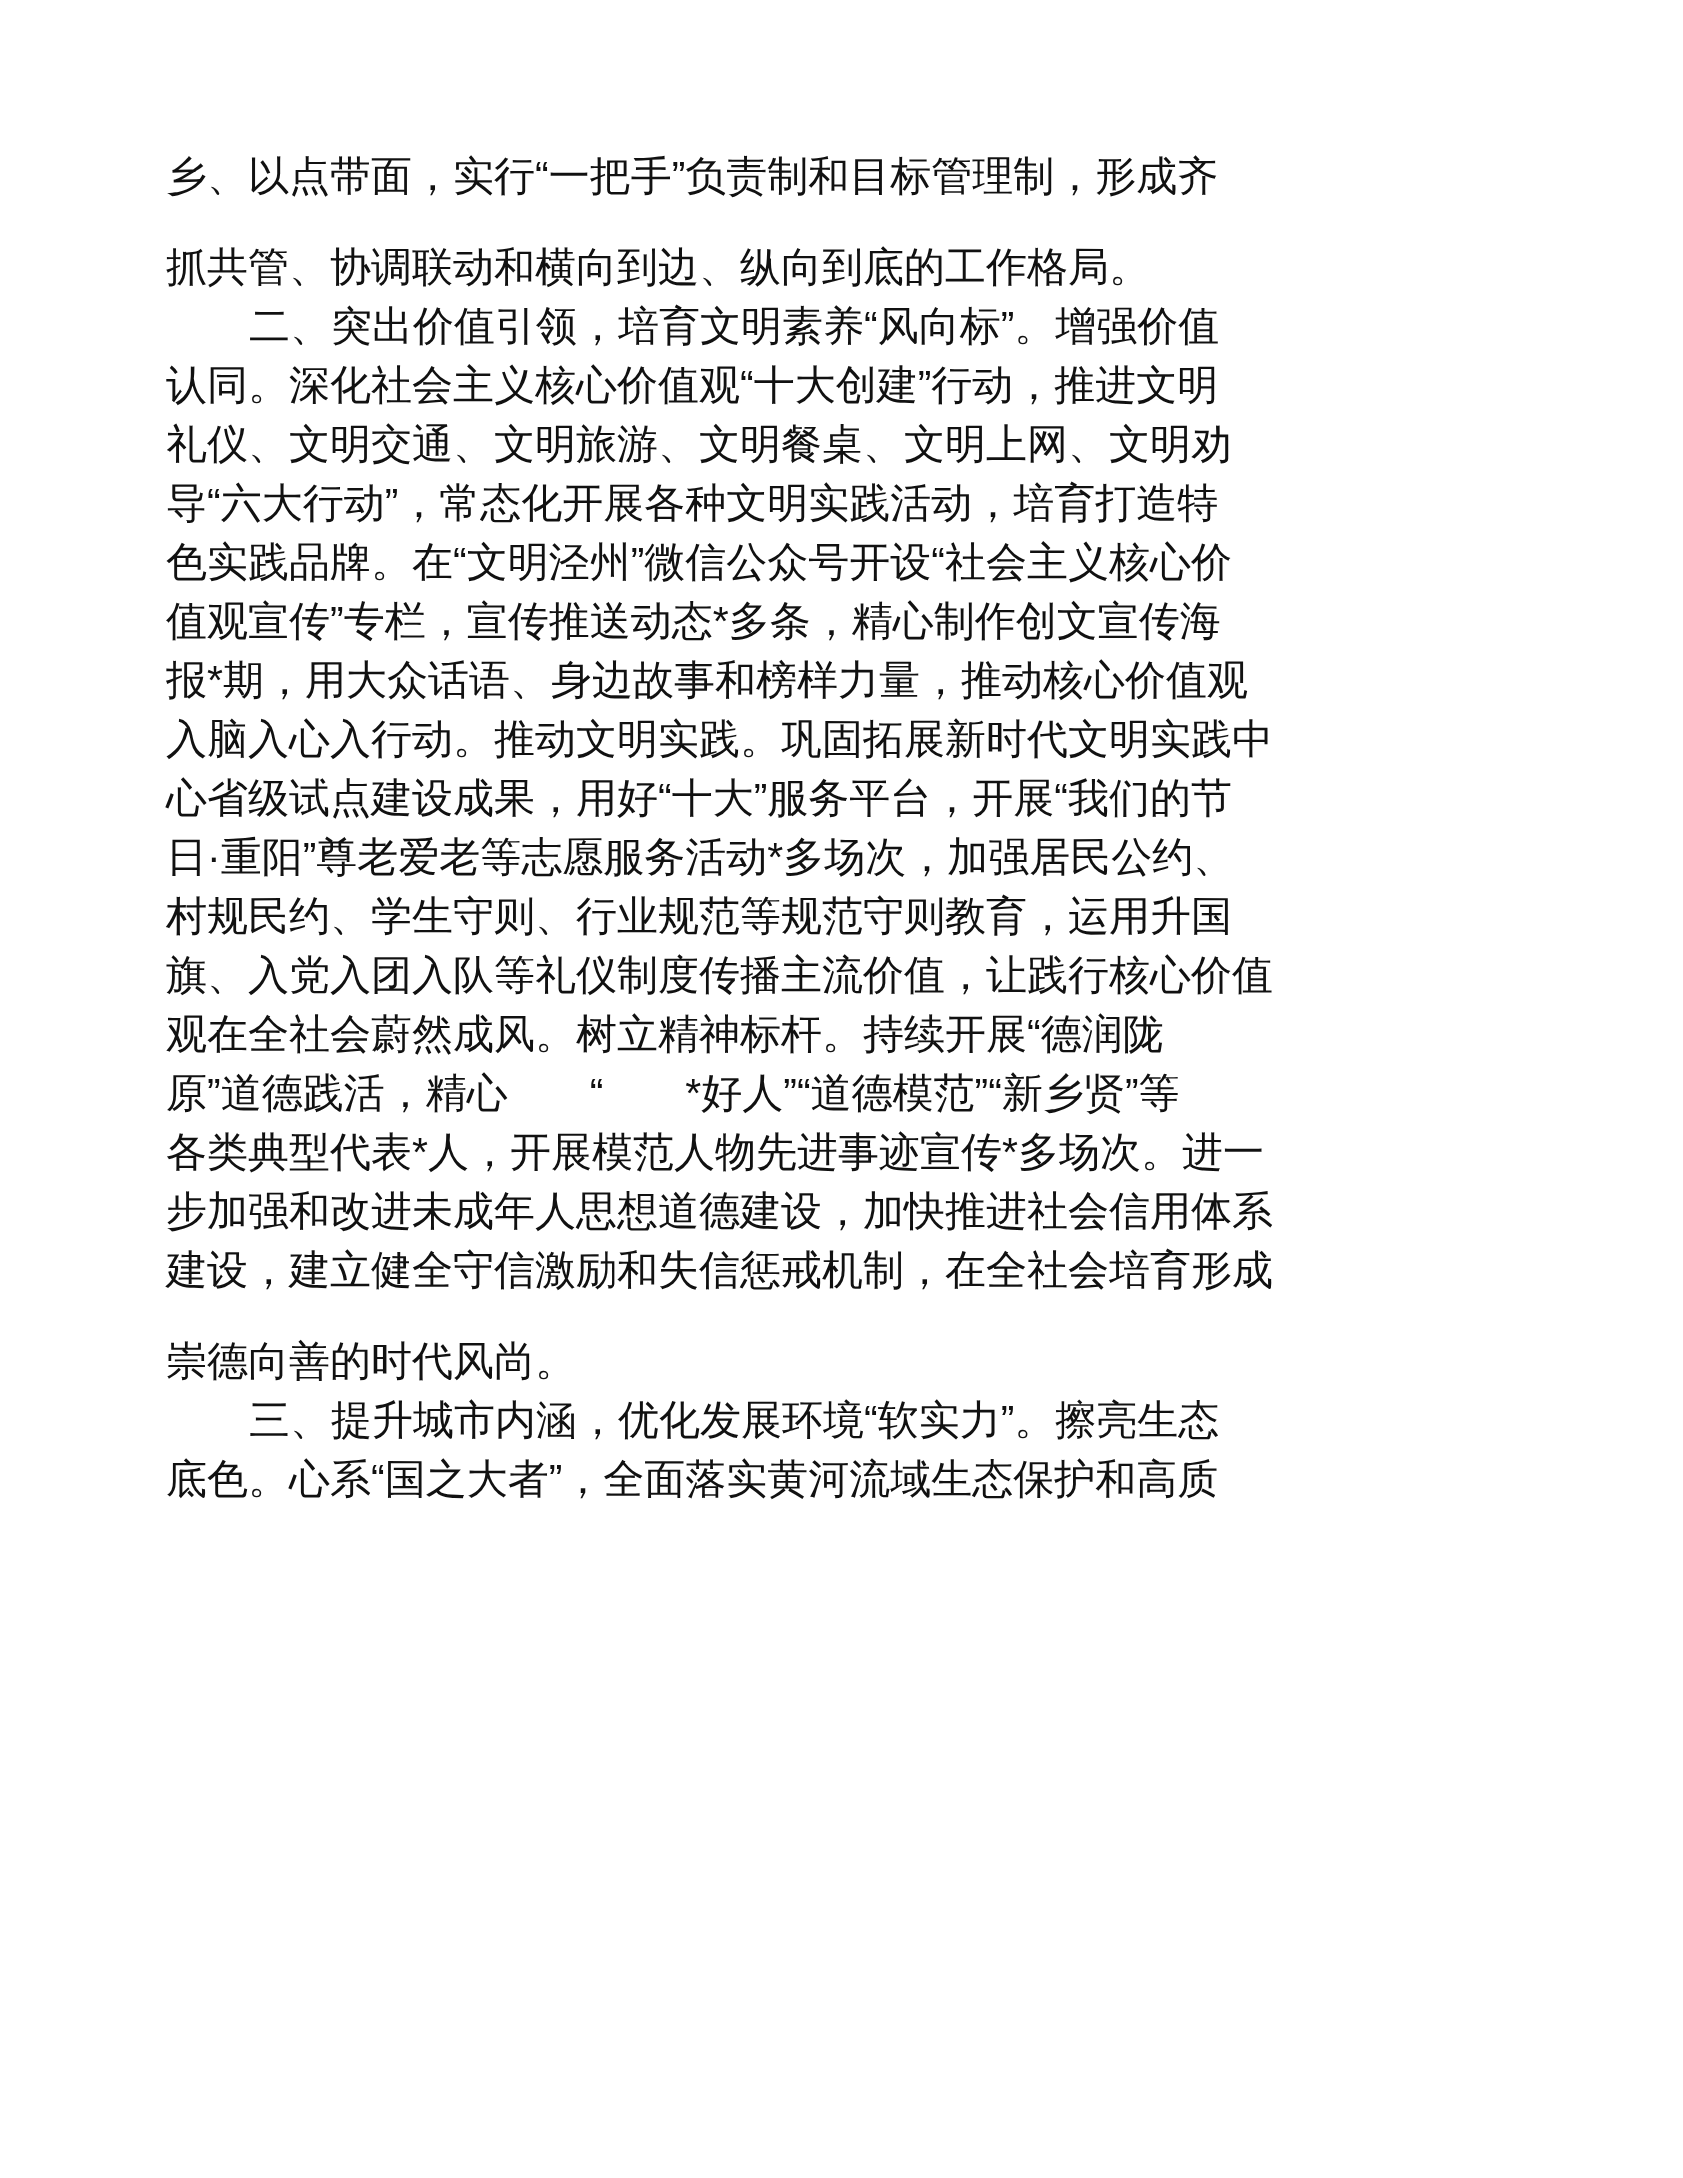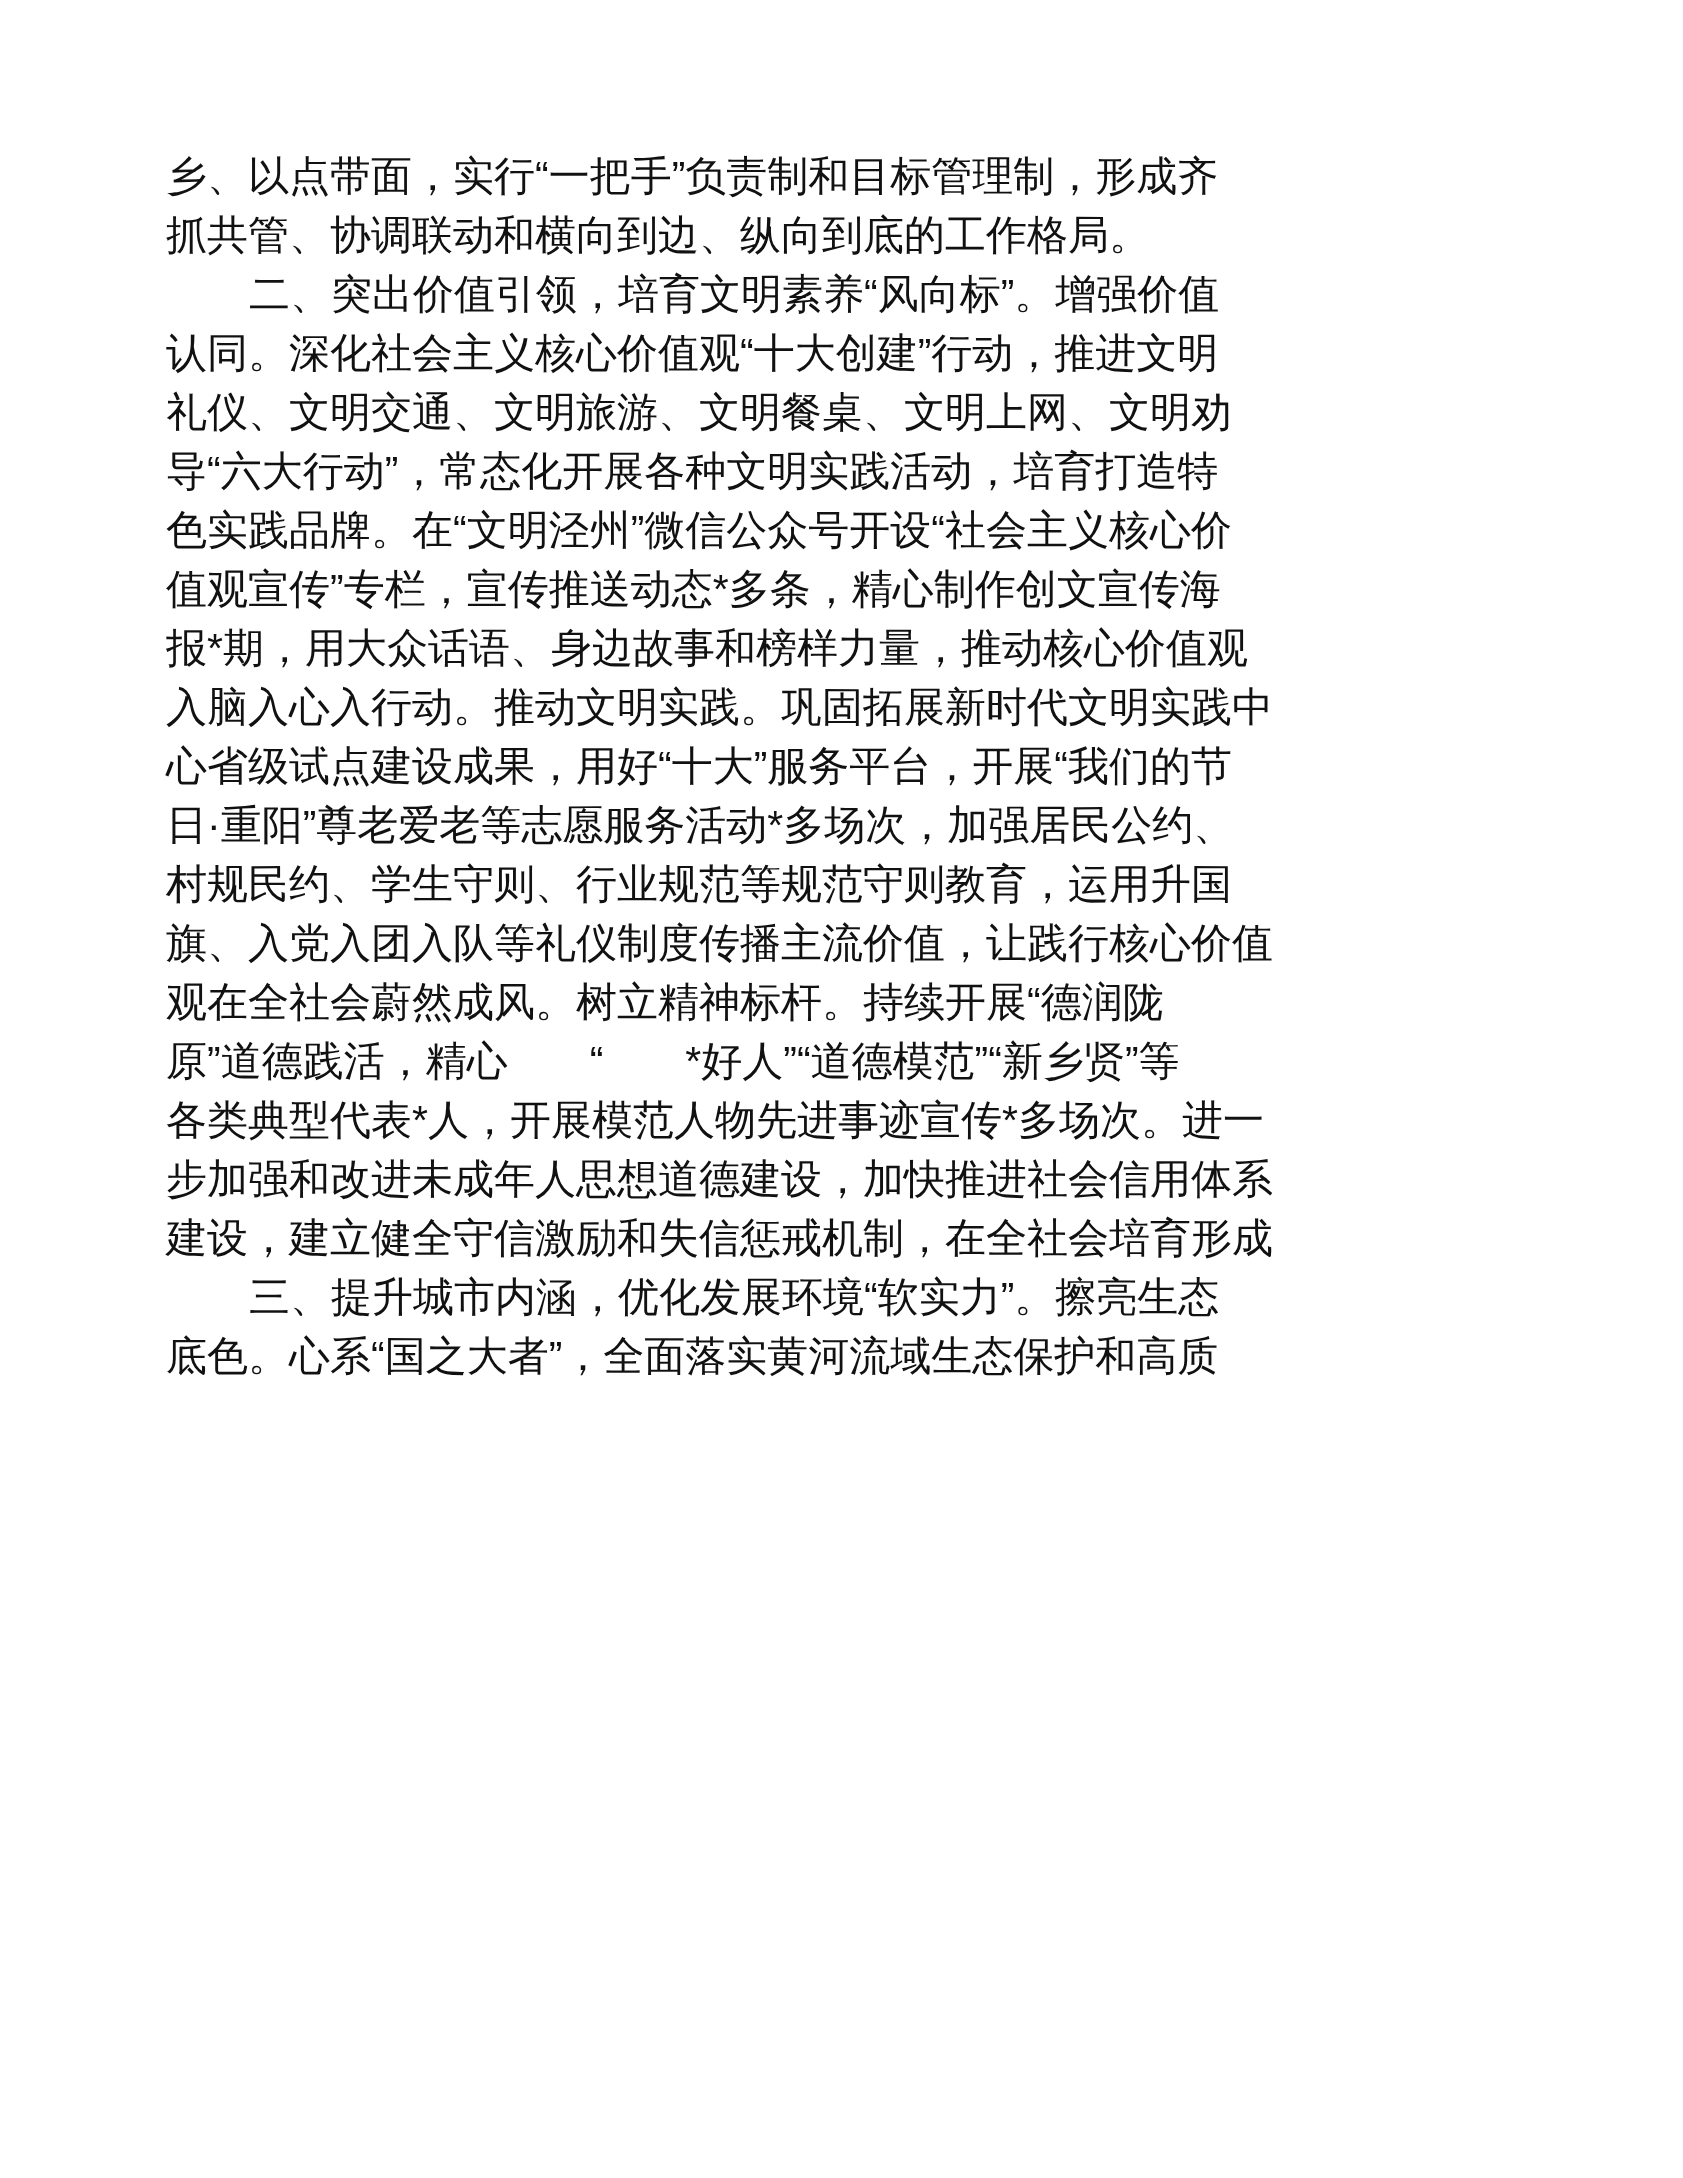--- a/index.html
+++ b/index.html
@@ -58,20 +58,21 @@
   .line.justify {
     justify-content: space-between;
   }
   .line.justify > span {
     display: inline-block;
   }
 
   
   .line.last {
     justify-content: flex-start;
+    margin-top: 32px;
   }
 
   
   .indent-2 {
     padding-left: 83px;
   }
 
   
   .scan-tint {
     position: absolute;
@@ -105,20 +106,21 @@
         <div class="line justify"><span>入</span><span>脑</span><span>入</span><span>心</span><span>入</span><span>行</span><span>动</span><span>。</span><span>推</span><span>动</span><span>文</span><span>明</span><span>实</span><span>践</span><span>。</span><span>巩</span><span>固</span><span>拓</span><span>展</span><span>新</span><span>时</span><span>代</span><span>文</span><span>明</span><span>实</span><span>践</span><span>中</span></div>
         <div class="line justify"><span>心</span><span>省</span><span>级</span><span>试</span><span>点</span><span>建</span><span>设</span><span>成</span><span>果</span><span>，</span><span>用</span><span>好</span><span>“</span><span>十</span><span>大</span><span>”</span><span>服</span><span>务</span><span>平</span><span>台</span><span>，</span><span>开</span><span>展</span><span>“</span><span>我</span><span>们</span><span>的</span><span>节</span></div>
         <div class="line justify"><span>日</span><span>·</span><span>重</span><span>阳</span><span>”</span><span>尊</span><span>老</span><span>爱</span><span>老</span><span>等</span><span>志</span><span>愿</span><span>服</span><span>务</span><span>活</span><span>动</span><span>*</span><span>多</span><span>场</span><span>次</span><span>，</span><span>加</span><span>强</span><span>居</span><span>民</span><span>公</span><span>约</span><span>、</span></div>
         <div class="line justify"><span>村</span><span>规</span><span>民</span><span>约</span><span>、</span><span>学</span><span>生</span><span>守</span><span>则</span><span>、</span><span>行</span><span>业</span><span>规</span><span>范</span><span>等</span><span>规</span><span>范</span><span>守</span><span>则</span><span>教</span><span>育</span><span>，</span><span>运</span><span>用</span><span>升</span><span>国</span></div>
         <div class="line justify"><span>旗</span><span>、</span><span>入</span><span>党</span><span>入</span><span>团</span><span>入</span><span>队</span><span>等</span><span>礼</span><span>仪</span><span>制</span><span>度</span><span>传</span><span>播</span><span>主</span><span>流</span><span>价</span><span>值</span><span>，</span><span>让</span><span>践</span><span>行</span><span>核</span><span>心</span><span>价</span><span>值</span></div>
         <div class="line justify"><span>观</span><span>在</span><span>全</span><span>社</span><span>会</span><span>蔚</span><span>然</span><span>成</span><span>风</span><span>。</span><span>树</span><span>立</span><span>精</span><span>神</span><span>标</span><span>杆</span><span>。</span><span>持</span><span>续</span><span>开</span><span>展</span><span>“</span><span>德</span><span>润</span><span>陇</span></div>
         <div class="line justify"><span>原</span><span>”</span><span>道</span><span>德</span><span>践</span><span>活</span><span>，</span><span>精</span><span>心</span><span>　</span><span>　</span><span>“</span><span>　</span><span>　</span><span>*</span><span>好</span><span>人</span><span>”</span><span>“</span><span>道</span><span>德</span><span>模</span><span>范</span><span>”</span><span>“</span><span>新</span><span>乡</span><span>贤</span><span>”</span><span>等</span></div>
         <div class="line justify"><span>各</span><span>类</span><span>典</span><span>型</span><span>代</span><span>表</span><span>*</span><span>人</span><span>，</span><span>开</span><span>展</span><span>模</span><span>范</span><span>人</span><span>物</span><span>先</span><span>进</span><span>事</span><span>迹</span><span>宣</span><span>传</span><span>*</span><span>多</span><span>场</span><span>次</span><span>。</span><span>进</span><span>一</span></div>
         <div class="line justify"><span>步</span><span>加</span><span>强</span><span>和</span><span>改</span><span>进</span><span>未</span><span>成</span><span>年</span><span>人</span><span>思</span><span>想</span><span>道</span><span>德</span><span>建</span><span>设</span><span>，</span><span>加</span><span>快</span><span>推</span><span>进</span><span>社</span><span>会</span><span>信</span><span>用</span><span>体</span><span>系</span></div>
         <div class="line justify"><span>建</span><span>设</span><span>，</span><span>建</span><span>立</span><span>健</span><span>全</span><span>守</span><span>信</span><span>激</span><span>励</span><span>和</span><span>失</span><span>信</span><span>惩</span><span>戒</span><span>机</span><span>制</span><span>，</span><span>在</span><span>全</span><span>社</span><span>会</span><span>培</span><span>育</span><span>形</span><span>成</span></div>
+        <div class="line last">崇德向善的时代风尚。</div>
       </div>
 
       <div class="para">
         <div class="line justify indent-2"><span>三</span><span>、</span><span>提</span><span>升</span><span>城</span><span>市</span><span>内</span><span>涵</span><span>，</span><span>优</span><span>化</span><span>发</span><span>展</span><span>环</span><span>境</span><span>“</span><span>软</span><span>实</span><span>力</span><span>”</span><span>。</span><span>擦</span><span>亮</span><span>生</span><span>态</span></div>
         <div class="line justify"><span>底</span><span>色</span><span>。</span><span>心</span><span>系</span><span>“</span><span>国</span><span>之</span><span>大</span><span>者</span><span>”</span><span>，</span><span>全</span><span>面</span><span>落</span><span>实</span><span>黄</span><span>河</span><span>流</span><span>域</span><span>生</span><span>态</span><span>保</span><span>护</span><span>和</span><span>高</span><span>质</span></div>
       </div>
 
     </div>
   </div>
 </div>

